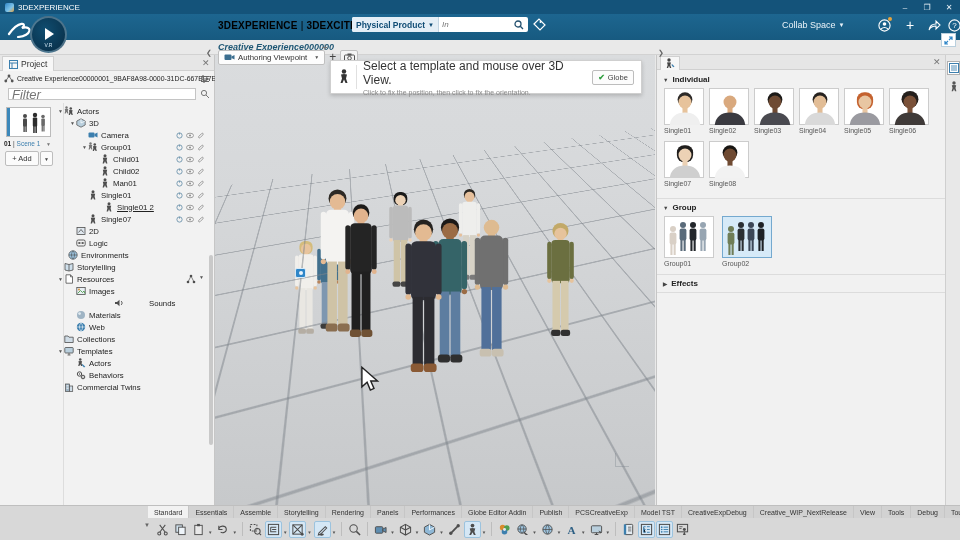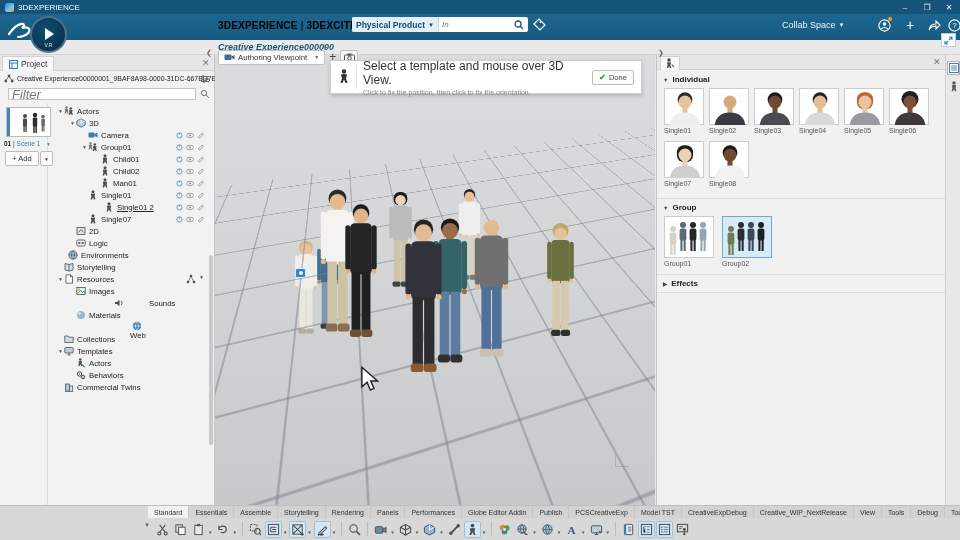--- a/index.html
+++ b/index.html
@@ -46,21 +46,21 @@
   
   #leftpanel { left:0; top:55px; width:215px; height:450px; background:#f2f2f2; border-right:1px solid #c6c6c6; }
   #lp-tabs { left:0; top:0; width:214px; height:16px; background:#e6e6e6; border-bottom:1px solid #d0d0d0; }
   #lp-tab-project { left:2px; top:1px; height:15px; background:#f7f7f7; border:1px solid #d0d0d0; border-bottom:none; display:flex; align-items:center; padding:0 6px; font-size:8.5px; color:#333; gap:3px; }
   #lp-close { left:202px; top:3px; font-size:9px; color:#777; }
   #lp-name { left:4px; top:19px; width:206px; display:flex; align-items:center; gap:3px; font-size:6.9px; color:#222; white-space:nowrap; }
   #lp-settings { left:200px; top:19px; color:#666; }
   #lp-filter { left:8px; top:33px; width:188px; height:12px; background:#fff; border:1px solid #c4c4c4; display:flex; align-items:center; }
   #lp-filter input { flex:1; border:none; outline:none; font-size:13px; font-style:italic; color:#aaa; padding:0 3px; background:transparent; }
   #lp-search { left:200px; top:34px; color:#666; }
-  #scene-strip { left:0; top:48px; width:48px; height:402px; border-right:1px solid #ddd; }
+  #scene-strip { left:0; top:48px; width:64px; height:402px; border-right:1px solid #ddd; }
   #scene-thumb { left:6px; top:4px; width:45px; height:30px; background:#fff; border:1px solid #bbb; }
   #scene-thumb .bar { position:absolute; left:0; top:0; width:3px; height:100%; background:#3c88ba; }
   #scene-label { left:4px; top:37px; font-size:6.5px; color:#444; width:50px; }
   #scene-label b { color:#222; }
   #scene-label .nm { color:#3c7fae; }
   #scene-dd { left:46px; top:38px; font-size:5px; color:#777; }
   #add-btn { left:5px; top:48px; width:34px; height:15px; background:#fbfbfb; border:1px solid #bdbdbd; border-radius:2px; font-size:7.5px; color:#333; display:flex; align-items:center; justify-content:center; }
   #add-dd { left:40px; top:48px; width:13px; height:15px; background:#fbfbfb; border:1px solid #bdbdbd; border-radius:2px; font-size:5px; color:#444; display:flex; align-items:center; justify-content:center; }
   #tree { left:57px; top:50px; width:150px; }
   .trow { display:flex; align-items:center; height:12px; font-size:7.8px; color:#222; white-space:nowrap; }
@@ -566,21 +566,21 @@
         <div class="trow" style="padding-left: 12px;">
           <span class="tw"></span>
           <span class="ticon">
             <svg width="10" height="10" viewBox="0 0 10 10">
               <circle cx="5" cy="5" r="4" fill="#9fb4c4"></circle>
               <circle cx="3.6" cy="3.6" r="1.4" fill="#dfe9f0"></circle>
             </svg>
           </span>
           <span class="tlabel">Materials</span>
         </div>
-        <div class="trow" style="padding-left: 12px; flex-direction: column;">
+        <div class="trow" style="padding-left: 12px;">
           <span class="tw"></span>
           <span class="ticon">
             <svg width="10" height="10" viewBox="0 0 10 10">
               <circle cx="5" cy="5" r="4.2" fill="#3c7fae"></circle>
               <path d="M0.8 5 L9.2 5 M5 0.8 C3 3 3 7 5 9.2 M5 0.8 C7 3 7 7 5 9.2" stroke="#fff" stroke-width="0.6" fill="none"></path>
             </svg>
           </span>
           <span class="tlabel">Web</span>
         </div>
         <div class="trow" style="padding-left: 0px;">
@@ -836,21 +836,21 @@
           <circle cx="6" cy="2.5" r="2.2" fill="#333"></circle>
           <path d="M3 5.5 Q6 4.5 9 5.5 L8 9.5 L9.5 14 L7.5 14 L6 10.5 L4.5 14 L2.5 14 L4 9.5 Z" fill="#333"></path>
         </svg>
     </div>
     <div id="hint-text">
       <div id="hint-title">Select a template and mouse over 3D View.</div>
       <div id="hint-sub">Click to fix the position, then click to fix the orientation.</div>
     </div>
     <div id="done-btn">
       <span class="chk">✔</span>
-      <span>Done</span>
+      <span>Globe</span>
     </div>
   </div>
 
   <div id="vp-badge" class="abs"></div>
   <svg id="cursor" class="abs" width="22" height="26" viewBox="0 0 16 20">
     <path d="M1 1 L1 16 L5 12.5 L7.5 18.5 L10.3 17.3 L7.8 11.5 L13 11.5 Z" fill="#fff" stroke="#222" stroke-width="1.1"></path>
   </svg>
 
   <div id="rightpanel" class="abs">
     <div id="rp-tabs" class="abs"></div>

